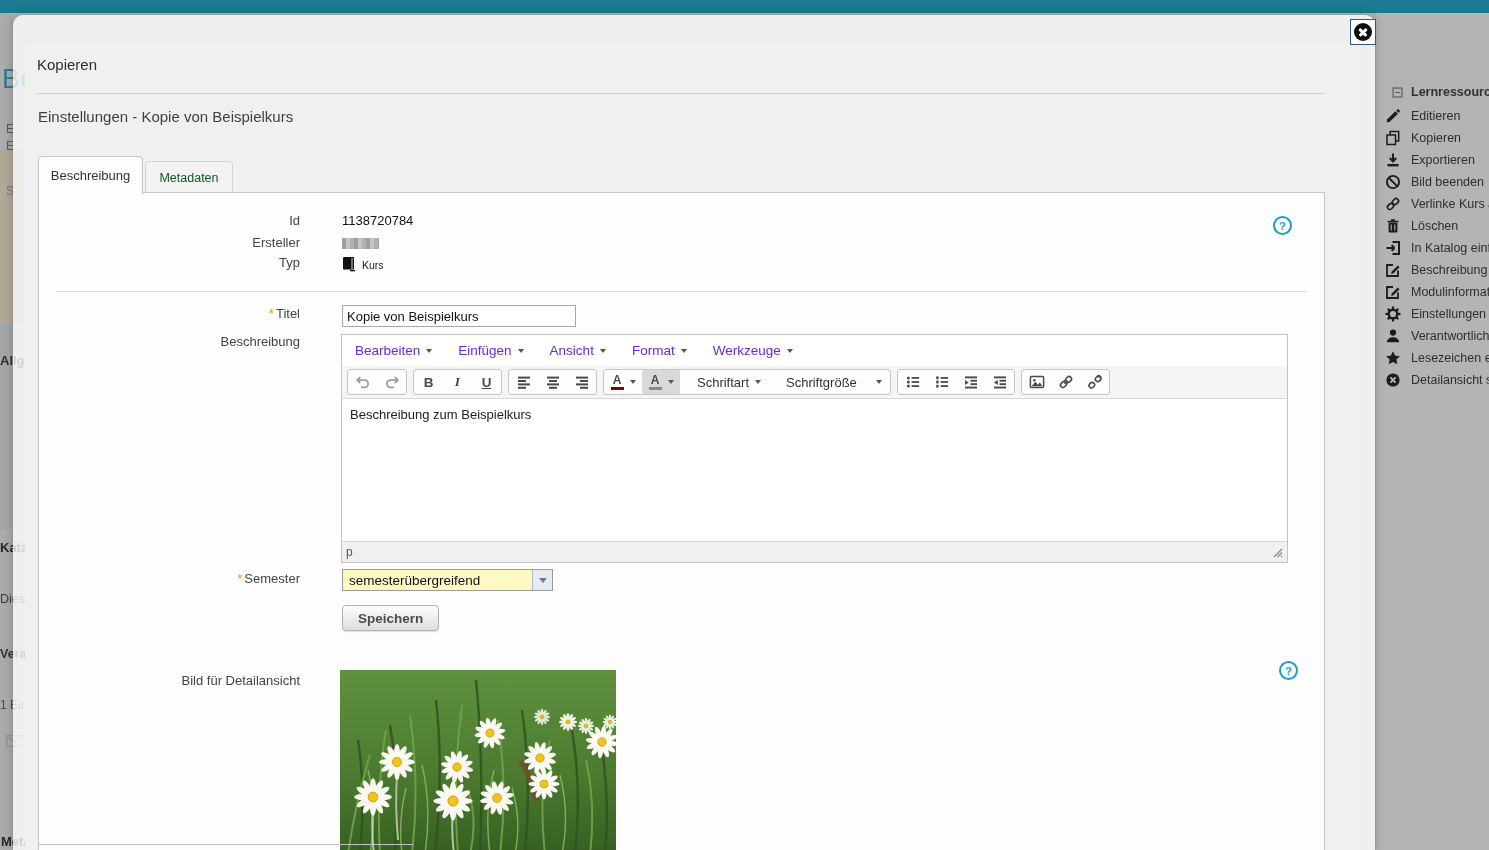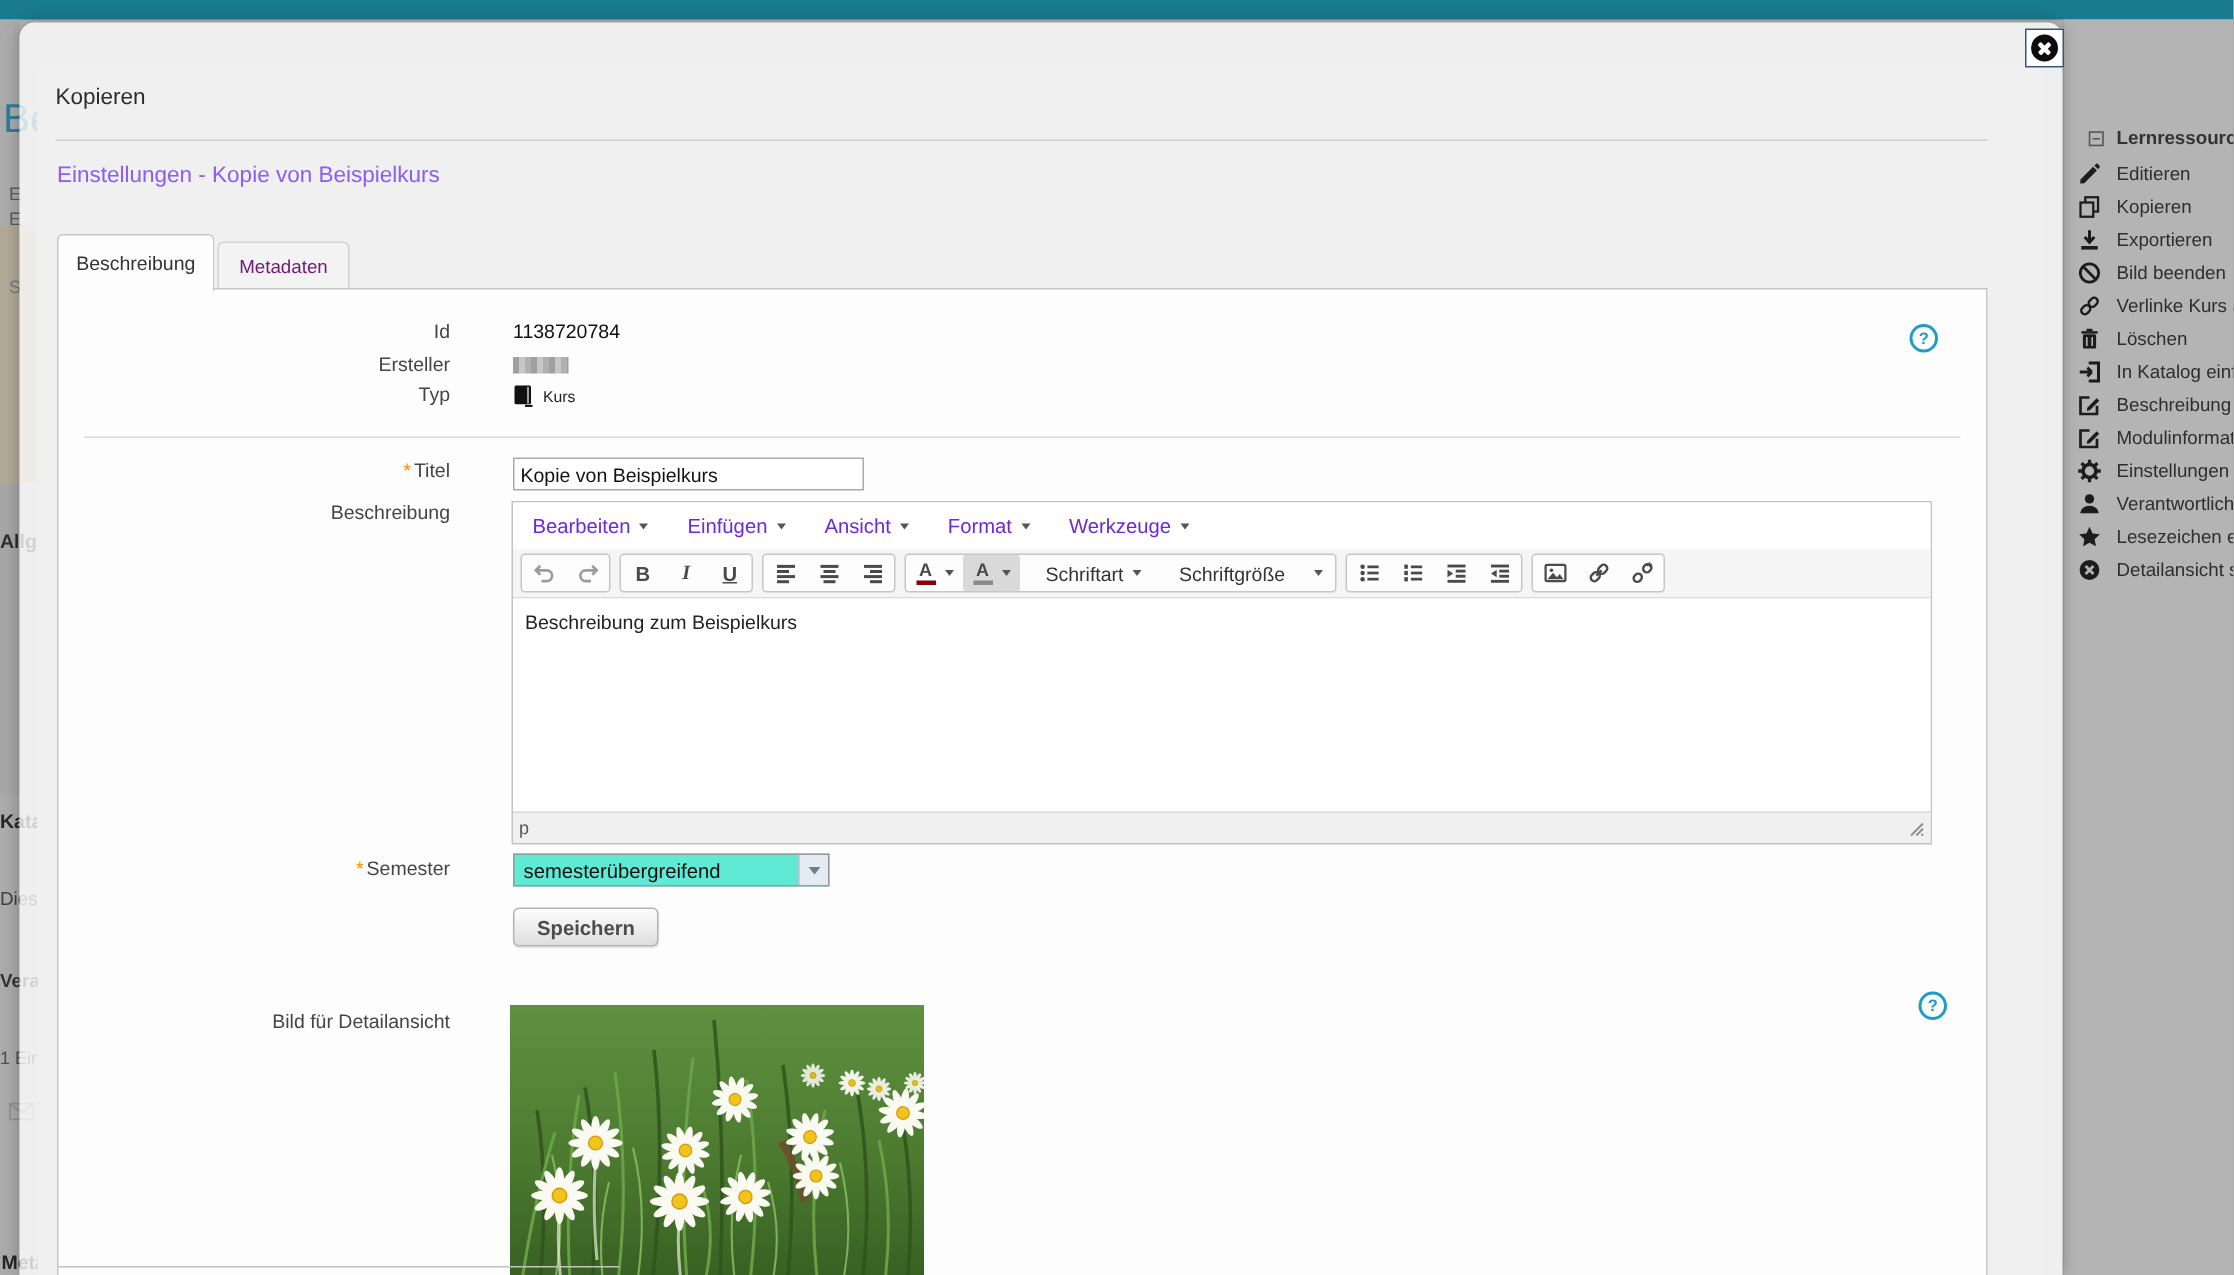--- a/index.html
+++ b/index.html
@@ -28,28 +28,28 @@
             border:1px solid #33567a;display:flex;align-items:center;justify-content:center;cursor:pointer;z-index:7;}
   .closecircle{width:18px;height:18px;border-radius:50%;background:#0d0d0d;position:relative;}
   .closecircle:before,.closecircle:after{content:"";position:absolute;left:4px;top:8px;width:10px;height:2.6px;
             background:#fff;border-radius:1px;}
   .closecircle:before{transform:rotate(45deg);}
   .closecircle:after{transform:rotate(-45deg);}
   .content{position:absolute;left:12px;top:27px;width:1338px;height:808px;background:#f0f0f0;
            border-radius:6px 6px 0 0;}
   .dlg-title{position:absolute;left:12px;top:14px;font-size:15px;color:#2d2d2d;}
   .dlg-hr{position:absolute;left:12px;top:51px;width:1288px;border-top:1px solid #cfcfcf;}
-  .dlg-sub{position:absolute;left:13px;top:66px;font-size:15px;color:#8b5cf6;}
+  .dlg-sub{position:absolute;left:13px;top:66px;font-size:15px;color:#404040;}
   
   .tab{position:absolute;display:flex;align-items:center;justify-content:center;cursor:pointer;
        border-radius:4px 4px 0 0;font-size:13px;}
   .tab.active{left:13px;top:114px;width:103px;height:37px;background:#fdfdfd;
        border:1px solid #c6c6c6;border-bottom:none;color:#333;z-index:3;}
   .tab.inactive{left:120px;top:119px;width:86px;height:31px;background:#f3f3f3;
-       border:1px solid #d2d2d2;color:#701a75;font-size:12.5px;z-index:1;}
+       border:1px solid #d2d2d2;color:#14532d;font-size:12.5px;z-index:1;}
   .panel{position:absolute;left:13px;top:150px;width:1285px;height:700px;background:#fdfdfd;
          border:1px solid #c6c6c6;z-index:2;}
   .flabel{position:absolute;left:0;width:261px;text-align:right;font-size:13px;color:#444;white-space:nowrap;}
   .fvalue{position:absolute;font-size:13px;color:#111;white-space:nowrap;}
   .req{color:#ff8a00;margin-right:2px;}
   .blur{position:absolute;left:303px;top:45px;width:37px;height:11px;
         background:repeating-linear-gradient(90deg,#8f8f8f 0 4px,#bdbdbd 4px 8px,#a3a3a3 8px 12px);
         opacity:.85;}
   .hr2{position:absolute;left:17px;top:98px;width:1251px;border-top:1px solid #dadada;}
   .txtinput{position:absolute;left:303px;top:112px;width:224px;height:20px;border:1px solid #a9a9a9;
@@ -78,21 +78,21 @@
   .fcol .bchar{font-size:12px;}
   .cbar{width:13px;height:3px;background:#8a0000;margin-top:1px;}
   .cbar.back{background:#8a8a8a;}
   .tbtn.hl{background:#d9d9d9;border-radius:2px;}
   .edbody{position:absolute;left:0;top:64px;right:0;height:142px;background:#fff;font-size:13px;color:#222;
         padding:8px;box-sizing:border-box;cursor:text;}
   .statusbar{position:absolute;left:0;bottom:0;right:0;height:21px;background:#f0f0f0;border-top:1px solid #d9d9d9;
         font-size:12px;color:#555;display:flex;align-items:center;padding:0 4px;box-sizing:border-box;}
   .grip{margin-left:auto;cursor:nwse-resize;}
   
-  .select{position:absolute;left:303px;top:376px;width:211px;height:22px;border:1px solid #9a9a9a;background:#5eead4;
+  .select{position:absolute;left:303px;top:376px;width:211px;height:22px;border:1px solid #9a9a9a;background:#fef9c3;
         cursor:pointer;box-sizing:border-box;}
   .select .sval{position:absolute;left:6px;top:3px;font-size:13.5px;color:#111;white-space:nowrap;}
   .select .sbtn{position:absolute;right:0;top:0;bottom:0;width:19px;background:#e4ebf2;border-left:1px solid #aebecd;
         display:flex;align-items:center;justify-content:center;}
   .select .sbtn i{width:0;height:0;border-left:4px solid transparent;border-right:4px solid transparent;
         border-top:5px solid #6b7c8d;}
   .savebtn{position:absolute;left:303px;top:412px;height:26px;padding:0 15px;border:1px solid #b3b3b3;border-radius:4px;
         background:linear-gradient(#fdfdfd,#dedede);font-family:"Liberation Sans",sans-serif;
         font-size:13.5px;font-weight:bold;color:#4c4c4c;cursor:pointer;box-shadow:0 1px 1px rgba(0,0,0,0.12);}
   .bline{position:absolute;left:0;top:651px;width:374px;border-top:1px solid #c2c2c2;}

